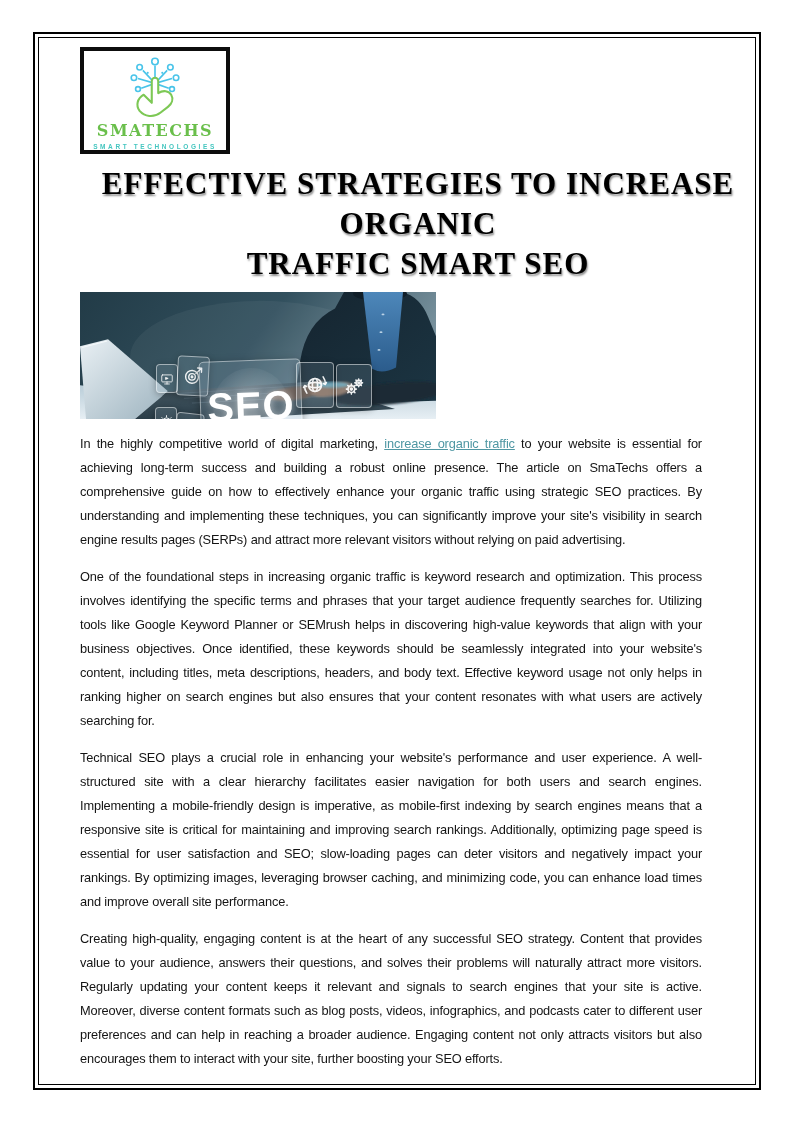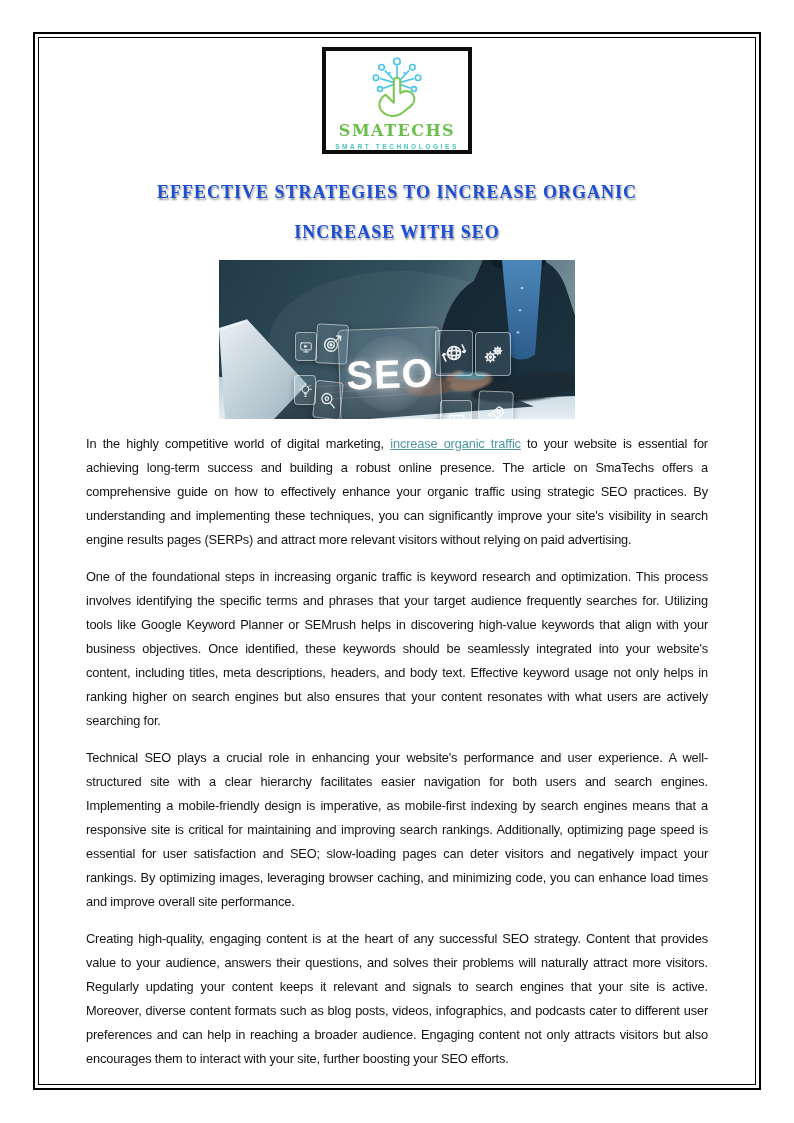--- a/index.html
+++ b/index.html
@@ -4,41 +4,41 @@
 <style>
   html,body { margin:0; padding:0; background:#ffffff; }
   .page {
     position:relative; width:794px; height:1123px; background:#ffffff;
     font-family:"Liberation Sans", sans-serif; overflow:hidden; margin:0 auto;
   }
   .frame { position:absolute; top:32px; left:33px; right:33px; bottom:33px; border:2.5px solid #000; }
   .frame-inner { position:absolute; inset:3px; border:1px solid #000; }
   .content {
     position:absolute; top:39px; left:38px; right:38px; bottom:39px;
-    display:flex; flex-direction:column; align-items:center;
+    display:flex; flex-direction:column; align-items:flex-start;padding-left:42px;
   }
   
   .logo-box {
     margin-top:8px; width:150px; height:136px; box-sizing:border-box;
     border:4px solid #0d0d0d; background:#fff;
     display:flex; flex-direction:column; align-items:center; justify-content:center;
   }
   .logo-svg { width:80px; height:68px; display:block; }
   .brand {
     font-family:"DejaVu Serif", serif; font-weight:bold; font-size:16px;
     letter-spacing:1.5px; color:#6abf4b; margin-top:2px;
   }
   .tagline {
     font-size:6.5px; font-weight:bold; letter-spacing:2.6px; color:#45c6c0; margin-top:3px;
   }
   
   .title {
-    margin:18px 0 0; text-align:center;
+    margin:10px 0 0; text-align:center;
     font-family:"Liberation Serif", serif; font-weight:700;
-    font-size:18px; line-height:40px; letter-spacing:1px; color:#1d4ed8;
+    font-size:31px; line-height:40px; letter-spacing:1px; color:#000000;
     text-shadow:1px 2px 2px #8e8e8e;
   }
   .title span { display:block; }
   
   .hero { position:relative; margin-top:8px; width:356px; height:215px; overflow:hidden; background:#33505e; }
   .hero-scene { position:absolute; inset:0; width:100%; height:100%; }
   .tile {
     position:absolute; display:flex; align-items:center; justify-content:center;
     background:rgba(195,218,230,0.13); border:1px solid rgba(255,255,255,0.5);
     border-radius:4px; box-shadow:0 2px 7px rgba(0,0,0,0.30);
@@ -100,21 +100,21 @@
           <circle cx="54" cy="27" r="1.3" fill="#49c4e9" stroke="none"></circle>
         </g>
         <path d="M41 64 V37 a4 4 0 0 1 8 0 v15 c6 -4 13 -3 16 2 c3 5 1 11 -4 15 l-9 7 c-9 7 -20 5 -26 -2 c-5 -7 -3 -15 5 -20 z" fill="#ffffff" stroke="#7dc855" stroke-width="2.6" stroke-linecap="round" stroke-linejoin="round"></path>
       </svg>
       <div class="brand">SMATECHS</div>
       <div class="tagline">SMART TECHNOLOGIES</div>
     </div>
 
     <h1 class="title">
       <span>EFFECTIVE STRATEGIES TO INCREASE ORGANIC</span>
-      <span>INCREASE WITH SEO</span>
+      <span>TRAFFIC SMART SEO</span>
     </h1>
 
     <div class="hero">
       <svg class="hero-scene" viewBox="0 0 356 215" preserveAspectRatio="none">
         <defs>
           <linearGradient id="bgGrad" x1="0" y1="0" x2="1" y2="0.25">
             <stop offset="0" stop-color="#223b47"></stop>
             <stop offset="0.55" stop-color="#32505e"></stop>
             <stop offset="1" stop-color="#77909c"></stop>
           </linearGradient>

